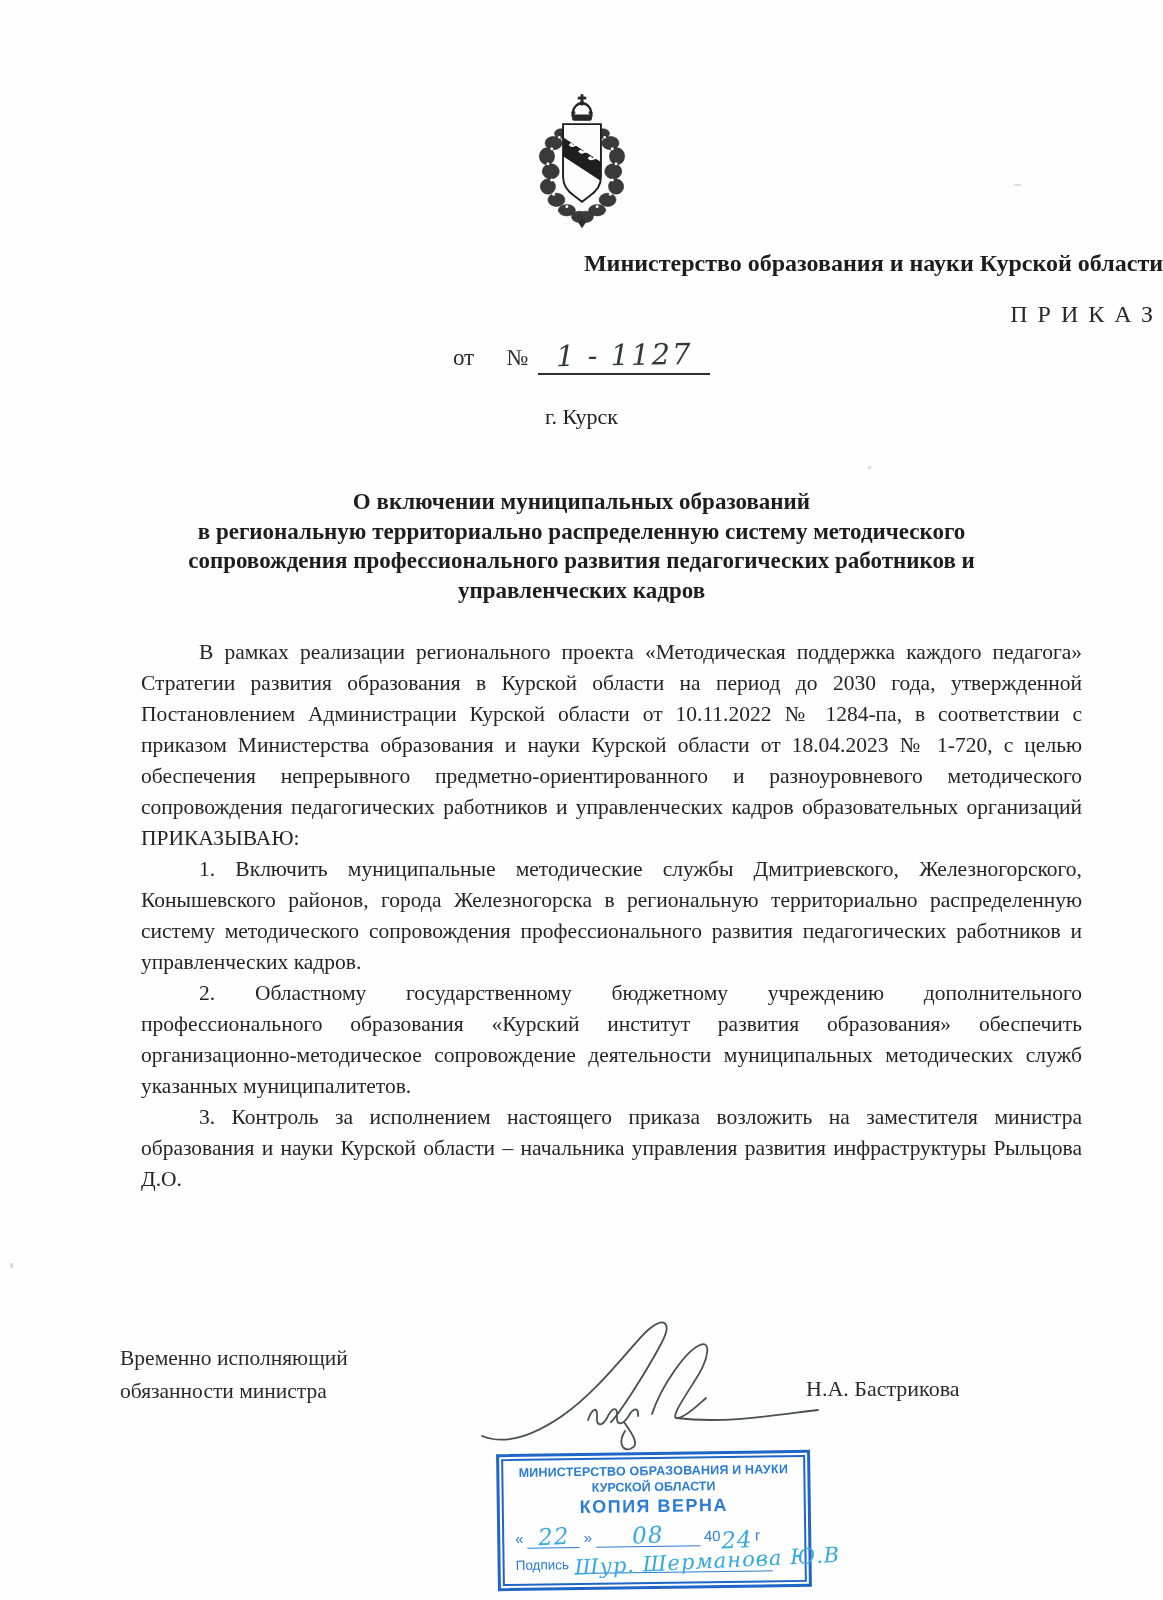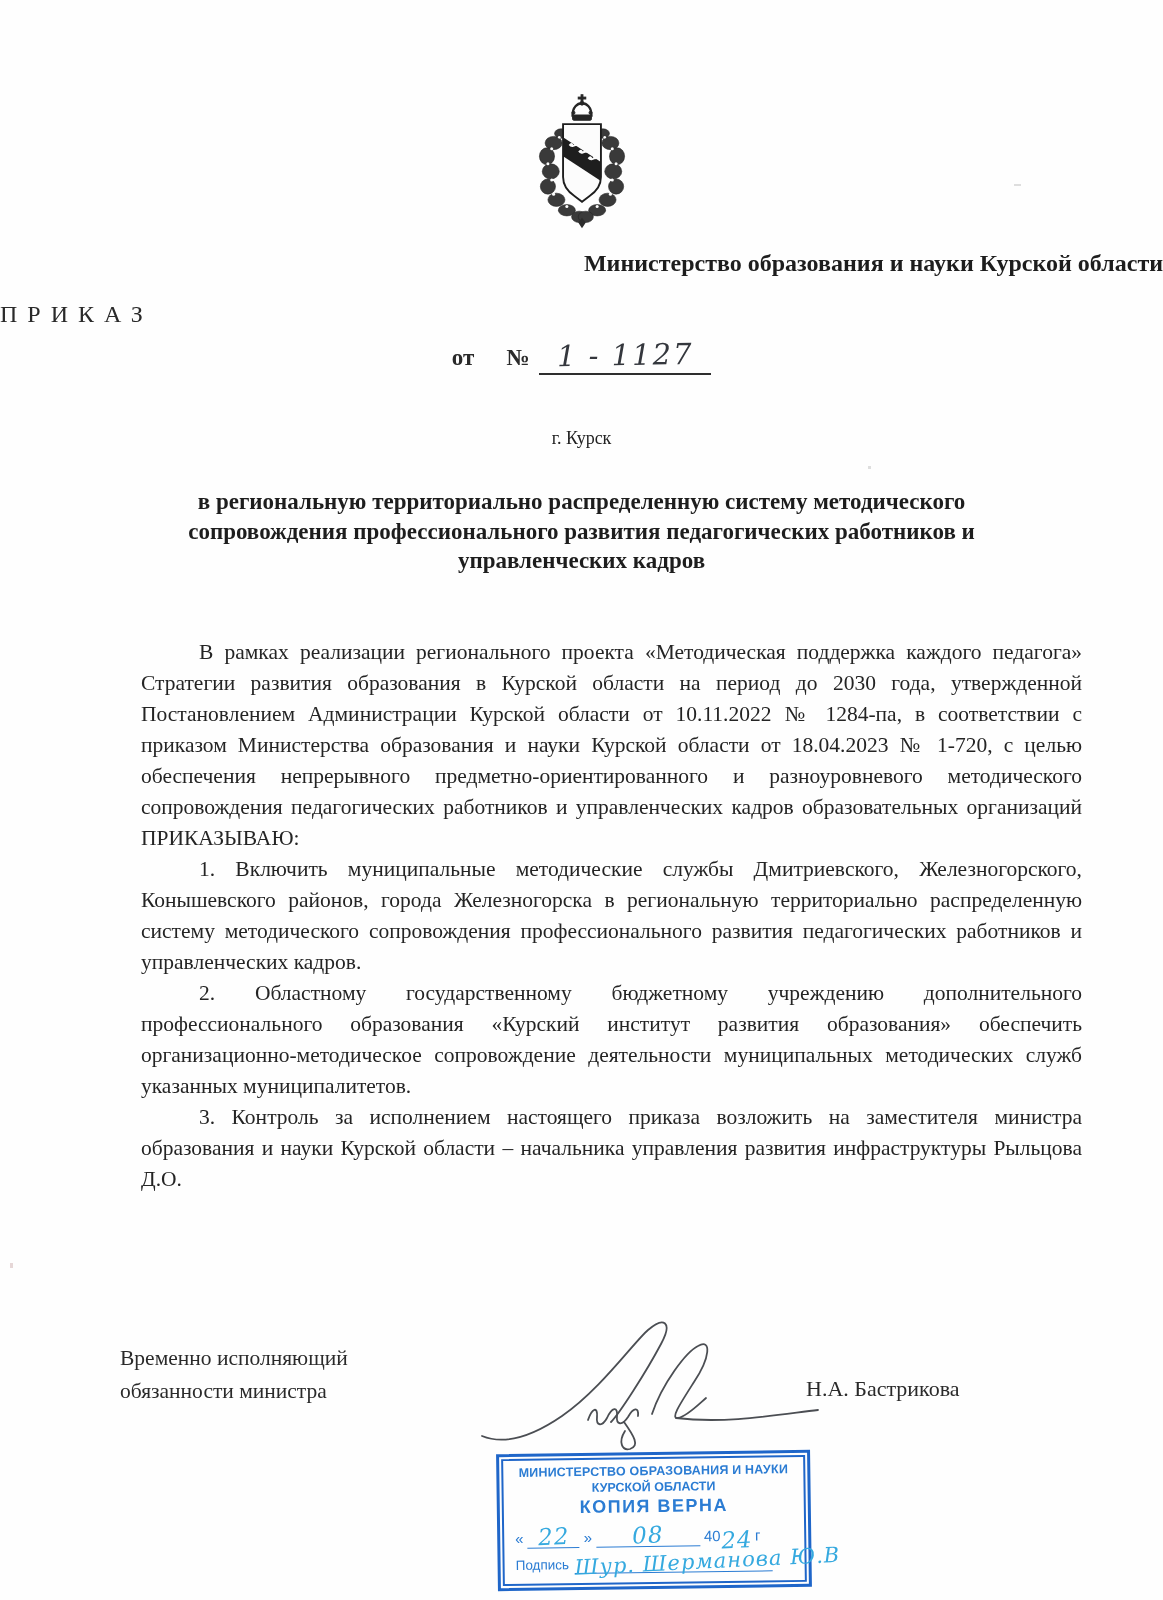--- a/index.html
+++ b/index.html
@@ -11,41 +11,41 @@
   }
   
   .emblem { position:absolute; top:90px; left:50%; transform:translateX(-50%); }
   
   .ministry {
     position:absolute; top:250px; left:0; right:0;
     text-align:right; font-weight:bold; font-size:24px; color:#1d1d1d;
   }
   .doctype {
     position:absolute; top:301px; left:0; right:0;
-    text-align:left; font-size:24px; letter-spacing:10px; color:#2a2a2a;
+    text-align:right; font-size:24px; letter-spacing:10px; color:#2a2a2a;
   }
   .dateline {
     position:absolute; top:338px; left:0; right:0;
     display:flex; justify-content:center; align-items:flex-end; gap:10px;
     font-size:23px; color:#2a2a2a;
   }
-  .dl-label { padding-bottom:4px;font-weight:bold; }
+  .dl-label { padding-bottom:4px; }
   .dl-no { margin-left:22px; }
   .dl-field {
     display:inline-block; border-bottom:2px solid #2e2e2e;
     text-align:center; padding:0 4px 1px;
   }
   .dl-date { width:196px; }
   .dl-num  { width:172px; }
   .hand {
     font-family:"DejaVu Serif", serif; font-style:italic;
     font-size:29px; color:#34373d; letter-spacing:2px;
     display:inline-block; transform:rotate(-1deg);
   }
-  .city { position:absolute; top:404px; left:0; right:0; text-align:center; font-size:18px;margin-top:24px; }
+  .city { position:absolute; top:404px; left:0; right:0; text-align:center; font-size:22px; }
   
   .title {
     position:absolute; top:487px; left:60px; right:60px;
     text-align:center; font-weight:bold; font-size:23px; line-height:29.5px; color:#1d1d1d;
   }
   
   .bodytext {
     position:absolute; top:637px; left:117px; width:941px;
     font-size:21.5px; line-height:31px; text-align:justify; color:#242424;margin-left:24px;
   }
@@ -159,20 +159,21 @@
 
   <div class="dateline">
     <span class="dl-label">от</span>
     <span class="dl-label dl-no">№</span>
     <span class="dl-field dl-num"><span class="hand">1 - 1127</span></span>
   </div>
 
   <div class="city">г. Курск</div>
 
   <div class="title">
+    <div>О включении муниципальных образований</div>
     <div>в региональную территориально распределенную систему методического</div>
     <div>сопровождения профессионального развития педагогических работников и</div>
     <div>управленческих кадров</div>
   </div>
 
   <div class="bodytext">
     <p>В рамках реализации регионального проекта «Методическая поддержка каждого педагога» Стратегии развития образования в Курской области на период до 2030 года, утвержденной Постановлением Администрации Курской области от 10.11.2022 № 1284-па, в соответствии с приказом Министерства образования и науки Курской области от 18.04.2023 № 1-720, с целью обеспечения непрерывного предметно-ориентированного и разноуровневого методического сопровождения педагогических работников и управленческих кадров образовательных организаций ПРИКАЗЫВАЮ:</p>
     <p>1. Включить муниципальные методические службы Дмитриевского, Железногорского, Конышевского районов, города Железногорска в региональную территориально распределенную систему методического сопровождения профессионального развития педагогических работников и управленческих кадров.</p>
     <p>2. Областному государственному бюджетному учреждению дополнительного профессионального образования «Курский институт развития образования» обеспечить организационно-методическое сопровождение деятельности муниципальных методических служб указанных муниципалитетов.</p>
     <p>3. Контроль за исполнением настоящего приказа возложить на заместителя министра образования и науки Курской области – начальника управления развития инфраструктуры Рыльцова Д.О.</p>

